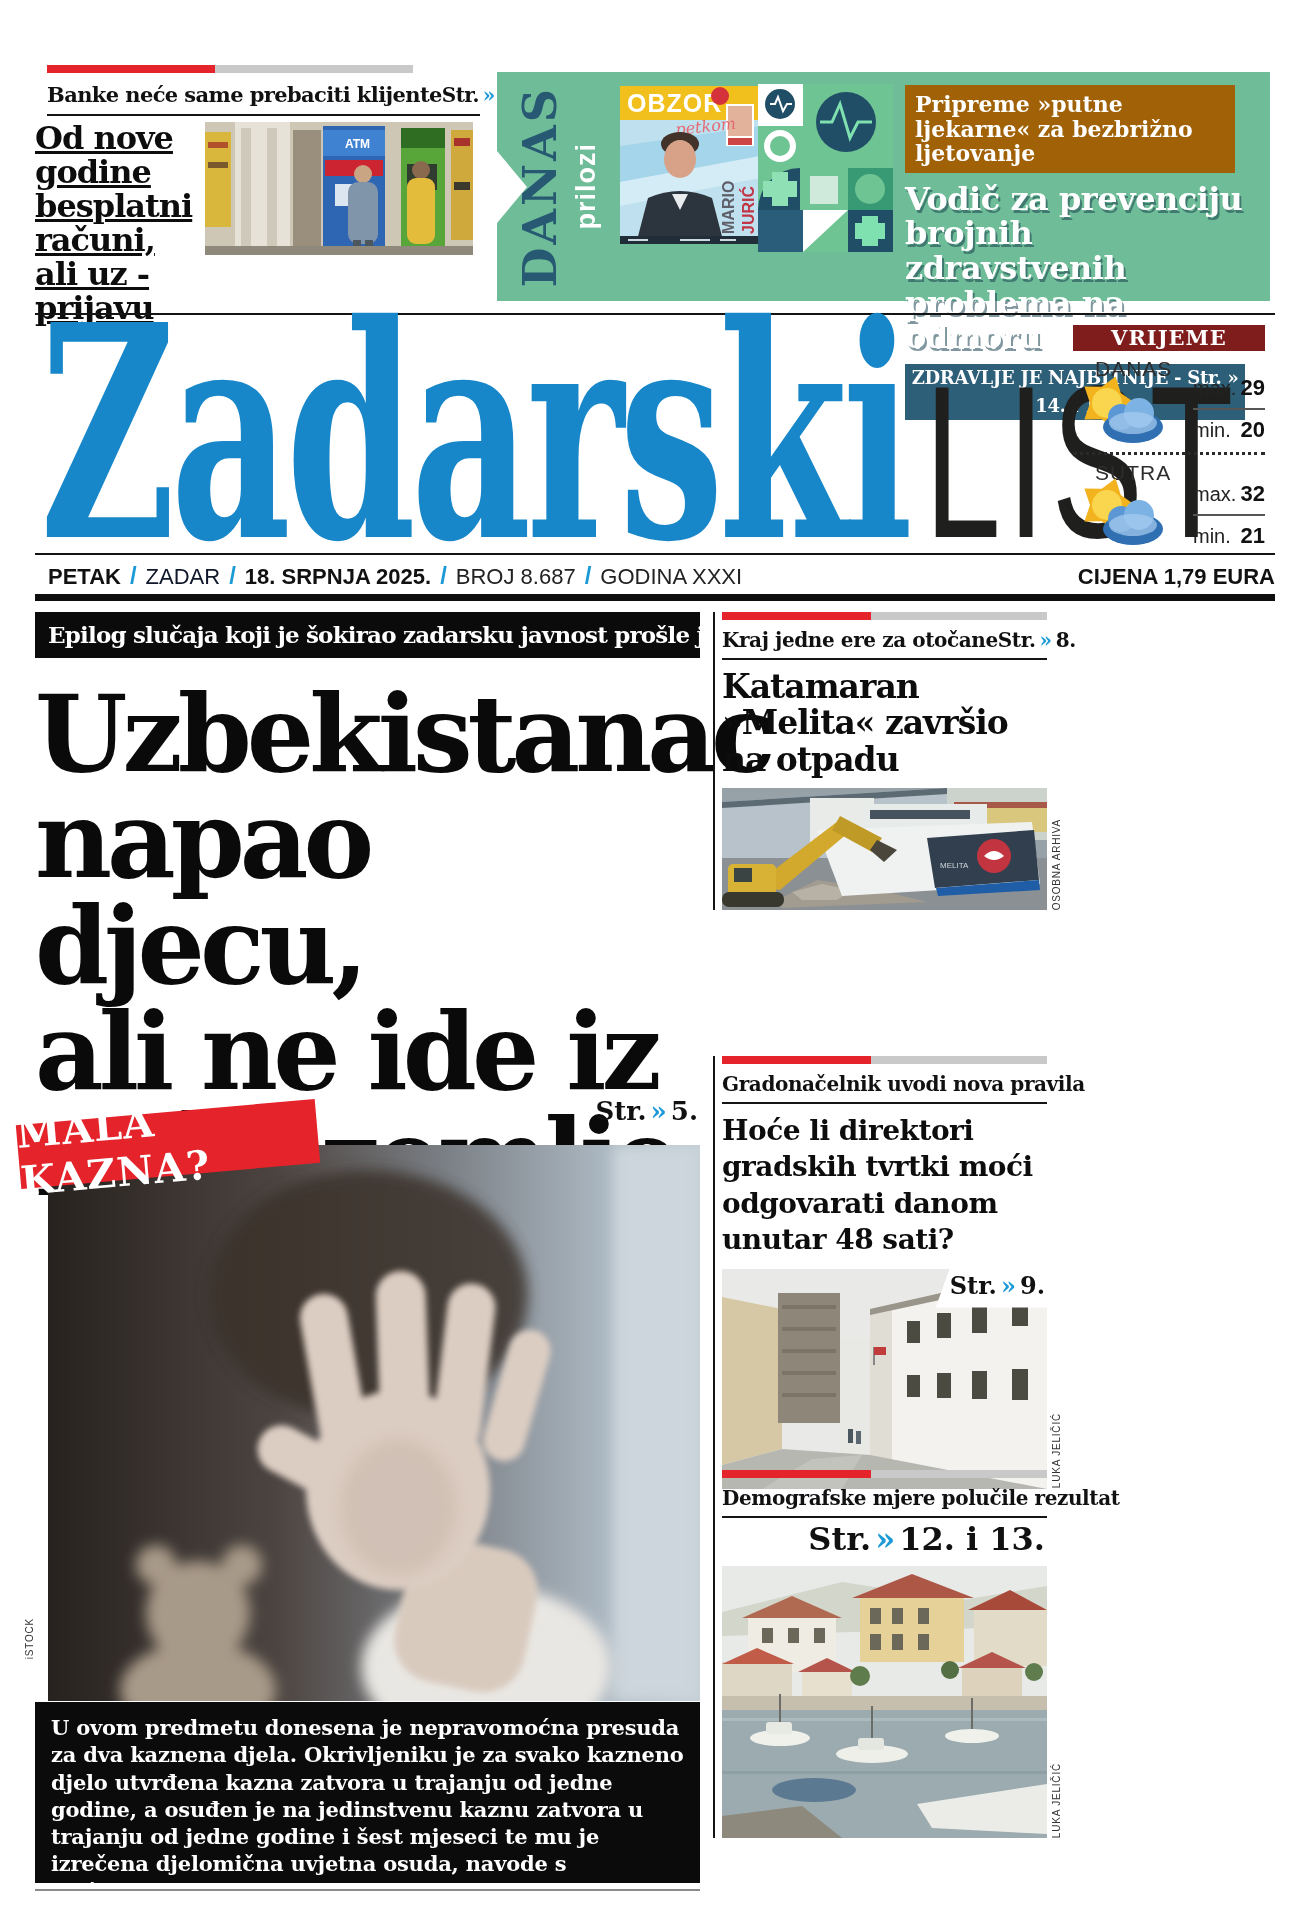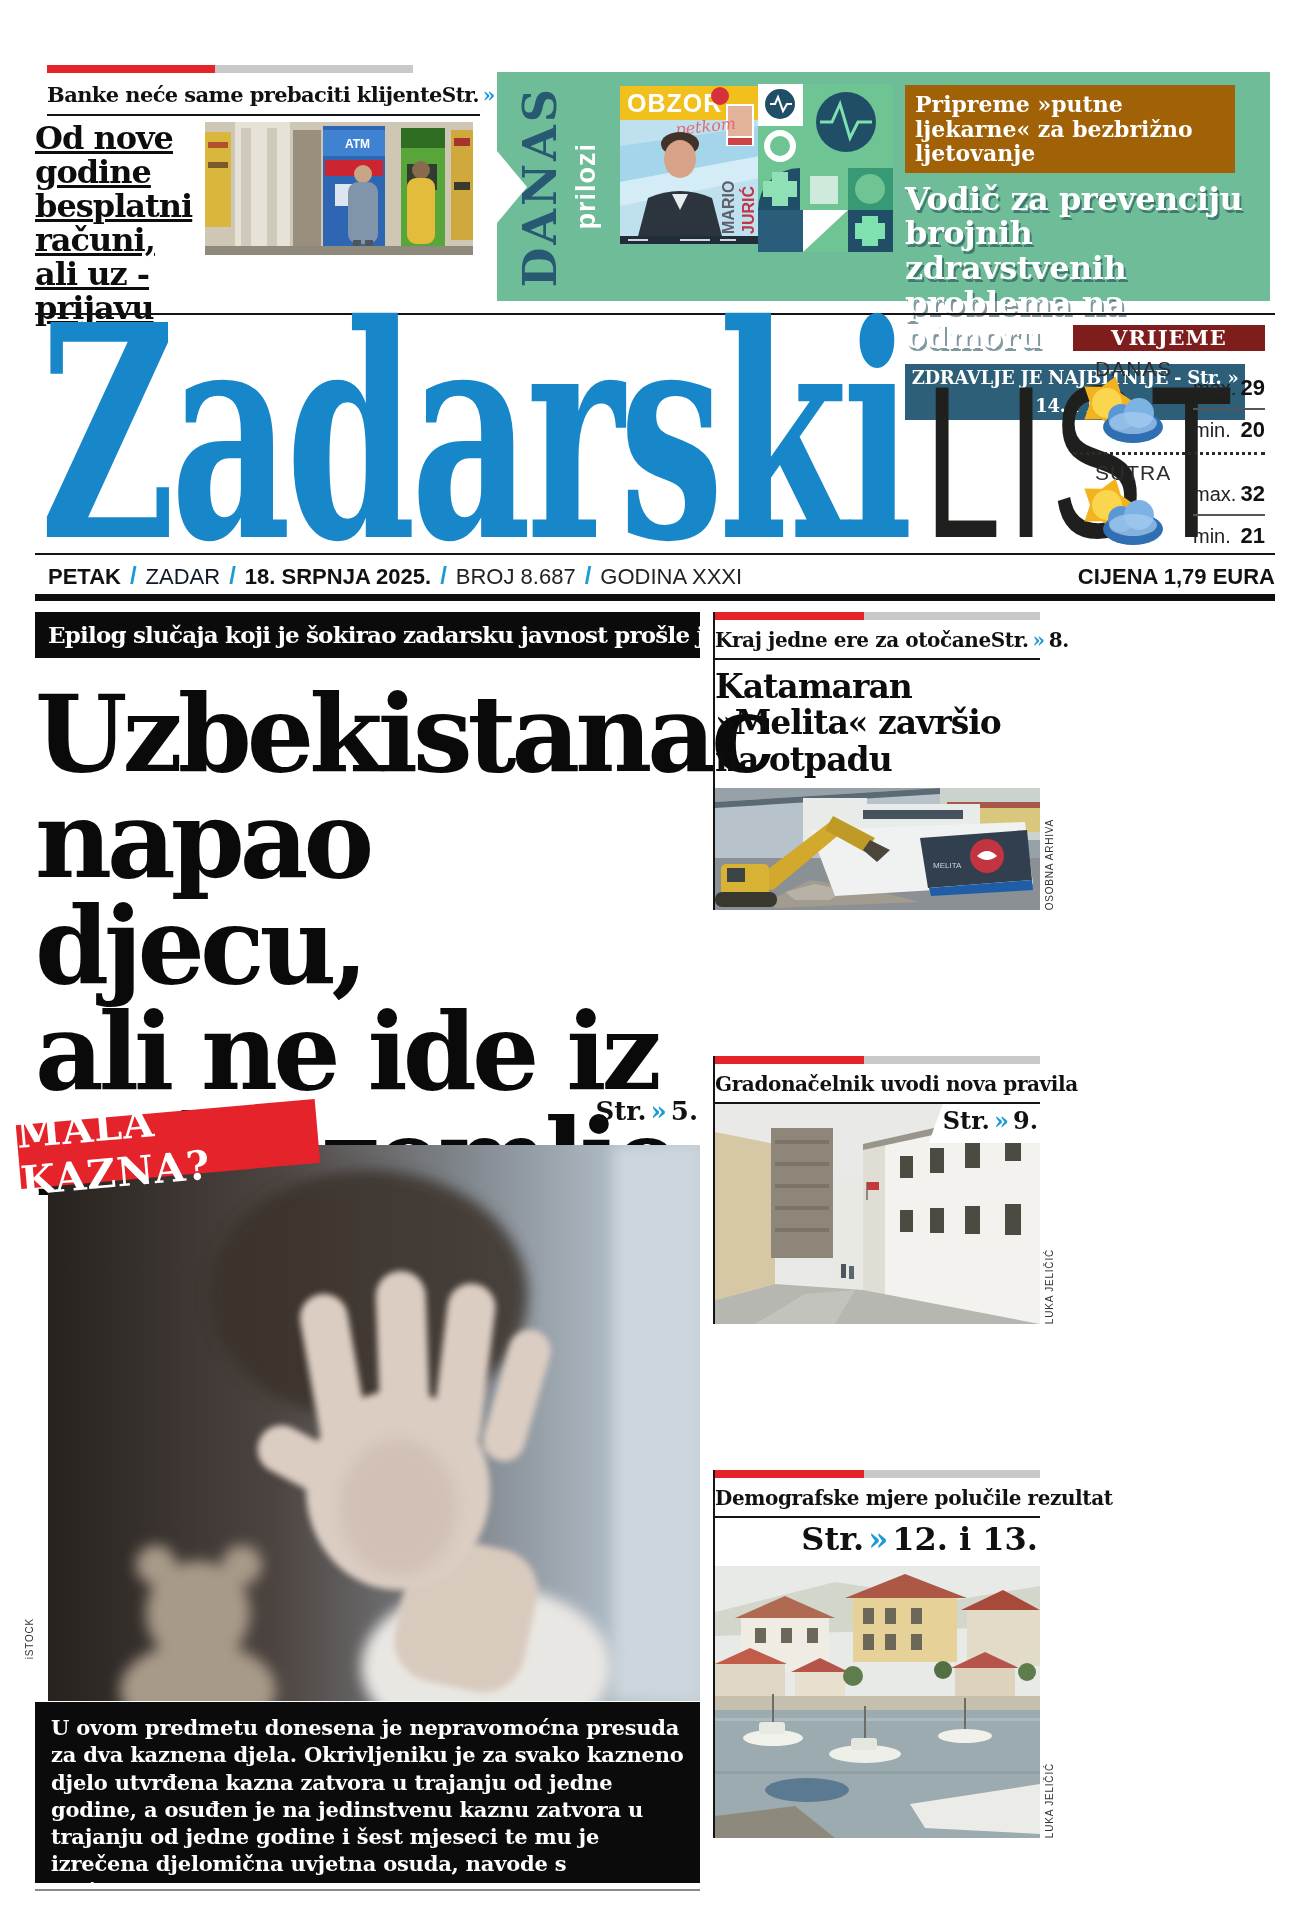--- a/index.html
+++ b/index.html
@@ -81,21 +81,21 @@
   .lead-badge{position:absolute;left:18px;top:1112px;width:300px;height:64px;background:#e5232b;
               transform:rotate(-5deg);display:flex;align-items:center;justify-content:center;
               font:700 40px "DejaVu Serif",serif;color:#fff;letter-spacing:1px;}
   .lead-credit{position:absolute;left:24px;top:1618px;}
   .lead-excerpt{position:absolute;left:35px;top:1702px;width:665px;height:181px;background:#0b0b0b;
                 color:#fff;box-sizing:border-box;padding:12px 16px;
                 font:700 21px/1.3 "DejaVu Serif",serif;letter-spacing:-.2px;}
   .hairline{position:absolute;left:35px;top:1889px;width:665px;height:2px;background:#8a8a8a;}
 
   
-  .art{position:absolute;left:713px;width:334px;border-left:2px solid #141414;
+  .art{position:absolute;left:713px;width:334px;border-left:2px solid #141414;padding-left:7px;
        box-sizing:border-box;}
   .art .kbar{width:325px;}
   .krow2{display:flex;justify-content:space-between;align-items:baseline;margin:8px 0 6px;width:325px;
          font:700 20px "DejaVu Serif",serif;letter-spacing:-.4px;white-space:nowrap;}
   .art .rule{width:325px;}
   .ahead{margin:9px 0 10px;width:325px;font:700 33px/1.1 "DejaVu Serif",serif;letter-spacing:-1px;color:#0d0d0d;}
   .art2 .ahead{font-size:28px;line-height:1.3;letter-spacing:-.5px;}
   .art3 .ahead{font-size:29px;line-height:1.26;text-align:center;margin-bottom:2px;}
   .aphoto{position:relative;width:325px;}
   .aphoto svg{display:block;}
@@ -367,20 +367,21 @@
       <span class="vcred">OSOBNA ARHIVA</span>
     </div>
   </section>
 
   <section class="art art2" style="top:1056px">
     <div class="kbar"></div>
     <div class="krow2">
       <span>Gradonačelnik uvodi nova pravila</span>
     </div>
     <div class="rule"></div>
+    <h3 class="ahead">Hoće li direktori gradskih tvrtki moći odgovarati danom unutar 48 sati?</h3>
     <div class="aphoto">
       <svg viewBox="0 0 325 220" width="325" height="220">
         <rect width="325" height="220" fill="#e9eae7"></rect>
         <polygon points="148,40 325,0 325,220 148,192" fill="#f3f2ee"></polygon>
         <polygon points="148,40 170,35 170,196 148,192" fill="#e0ddd4"></polygon>
         <polygon points="148,40 325,0 325,8 148,46" fill="#9a958a"></polygon>
         <g fill="#4c4b42">
           <rect x="185" y="52" width="13" height="22"></rect>
             <rect x="215" y="44" width="14" height="25"></rect>
           <rect x="250" y="36" width="15" height="28"></rect>

